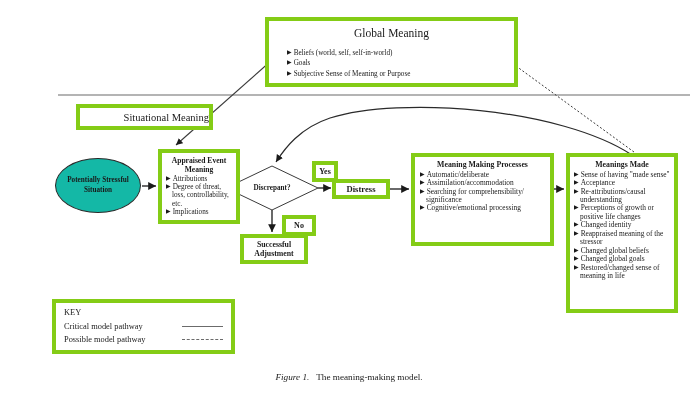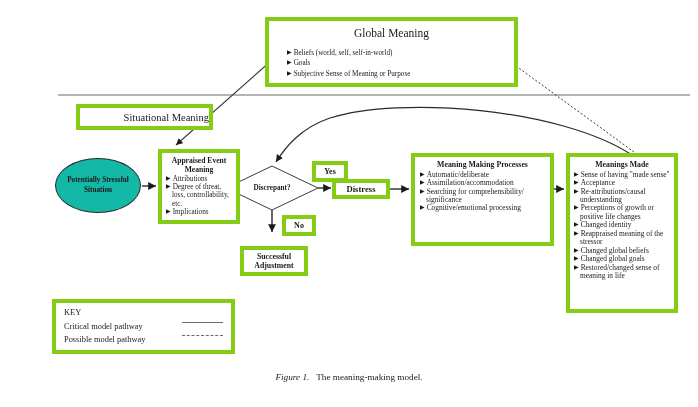--- a/index.html
+++ b/index.html
@@ -107,21 +107,21 @@
     position: absolute;
     left: 0; top: 0; width: 92px; height: 44px;
     display: flex; align-items: center; justify-content: center;
     font-size: 7.2px;
     font-weight: bold;
   }
 
   
   #yes-label {
     left: 312px; top: 161px;
-    width: 36px; height: 21px;
+    width: 26px; height: 21px;
     display: flex; align-items: center; justify-content: center;
     font-size: 8px; font-weight: bold;
   }
   
   #no-label {
     left: 282px; top: 215px;
     width: 34px; height: 21px;
     display: flex; align-items: center; justify-content: center;
     font-size: 8px; font-weight: bold;
   }
@@ -135,21 +135,20 @@
   }
 
   
   #successful-adjustment {
     left: 240px; top: 234px;
     width: 68px; height: 30px;
     display: flex; align-items: center; justify-content: center;
     text-align: center;
     font-size: 7.8px; font-weight: bold;
     line-height: 1.2;
-    margin-top: 12px;
   }
 
   
   #meaning-making {
     left: 411px; top: 153px;
     width: 143px; height: 93px;
     padding: 4px 5px 0 5px;
   }
   #meaning-making .box-title { font-size: 7.8px; margin-bottom: 1px; }
   #meaning-making .bullets { font-size: 7.4px; }
@@ -166,21 +165,21 @@
   
   #key-box {
     left: 52px; top: 299px;
     width: 183px; height: 55px;
     padding: 5px 8px;
     font-size: 8.4px;
   }
   #key-box .key-title { margin-bottom: 5px; }
   .key-row {
     display: flex;
-    align-items: flex-start;
+    align-items: center;
     margin-bottom: 4px;
   }
   .key-row .key-text { width: 118px; }
   .key-line-solid {
     flex: 1;
     height: 0;
     border-top: 1.3px solid #6b6b6b;
   }
   .key-line-dashed {
     flex: 1;

